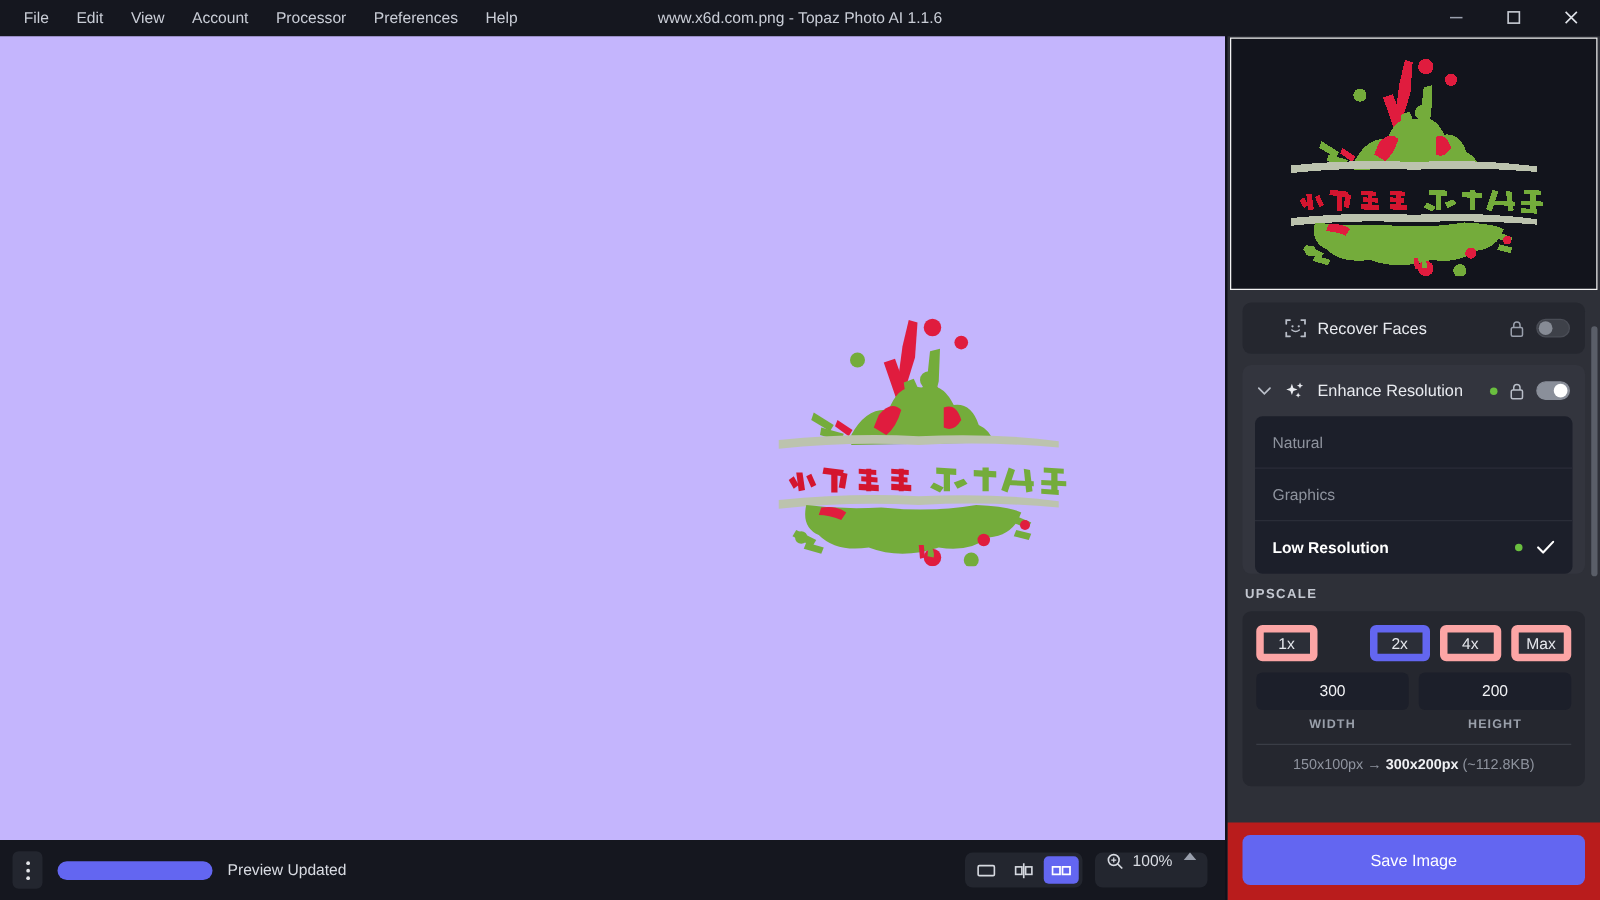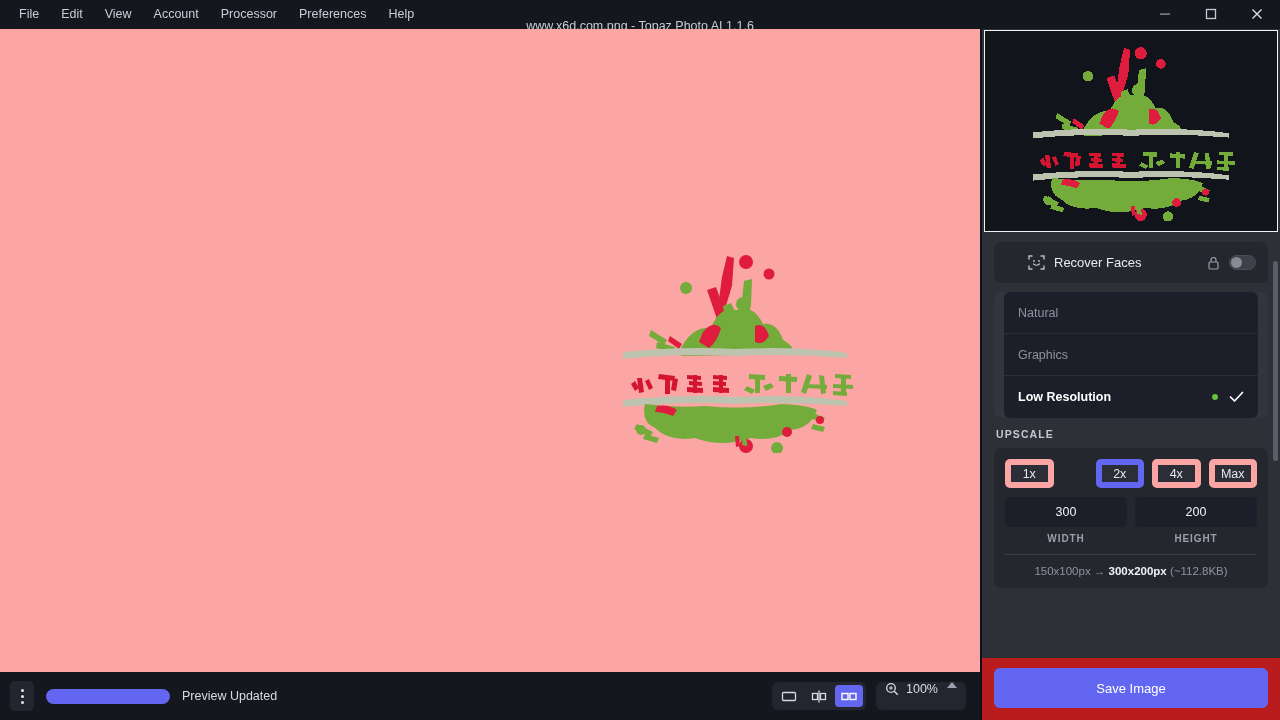--- a/index.html
+++ b/index.html
@@ -21,39 +21,39 @@
     border-bottom: 1px solid #15171f;
   }
   .menu { display: flex; align-items: center; height: 100%; padding-left: 8px; }
   .menu-item {
     font-size: 12.5px; color: #c9cdd6;
     padding: 0 11px; height: 100%;
     display: flex; align-items: center;
     cursor: default; white-space: nowrap;
   }
   .win-title {
-    position: absolute; left: 0; right: 0; top: 12px; height: 100%;
+    position: absolute; left: 0; right: 0; top: 0; height: 100%;
     display: flex; align-items: center; justify-content: center;
     font-size: 12.5px; color: #c9cdd6; pointer-events: none;
   }
   .win-controls { margin-left: auto; display: flex; height: 100%; }
   .win-btn {
     width: 46px; height: 100%;
     display: flex; align-items: center; justify-content: center;
     color: #c6cad3;
   }
 
   
   .body { flex: 1; display: flex; min-height: 0; }
 
   
   .canvas-wrap {
     width: 980px; flex: 0 0 980px;
     display: flex; flex-direction: column;
-    background: #fca5a5;
+    background: #c4b5fd;
     position: relative;
   }
   .canvas {
     flex: 1; position: relative;
     display: flex; align-items: center; justify-content: center;
     overflow: hidden;
   }
   .compare { display: flex; width: 100%; height: 100%; }
   .pane {
     flex: 1; position: relative;
@@ -434,20 +434,45 @@
                 <path d="M4 6 L4 4 Q4 1.5 6.5 1.5 Q9 1.5 9 4 L9 6" fill="none" stroke="#9aa0ad" stroke-width="1.2"></path>
               </svg>
               <div class="toggle">
                   <i></i>
                 </div>
             </div>
           </div>
         </div>
 
         <div class="card open">
+          <div class="card-head">
+            <div class="chev">
+              <svg width="11" height="8" viewBox="0 0 11 8">
+                <path d="M1 1.5 L5.5 6 L10 1.5" fill="none" stroke="#b9bec8" stroke-width="1.4" stroke-linecap="round"></path>
+              </svg>
+            </div>
+            <div class="card-icon">
+              <svg width="18" height="18" viewBox="0 0 18 18">
+                <path d="M6.5 3 L7.7 6.3 L11 7.5 L7.7 8.7 L6.5 12 L5.3 8.7 L2 7.5 L5.3 6.3 Z" fill="#e9ebf0"></path>
+                <path d="M13 2 L13.7 3.8 L15.5 4.5 L13.7 5.2 L13 7 L12.3 5.2 L10.5 4.5 L12.3 3.8 Z" fill="#e9ebf0"></path>
+                <path d="M11.5 10 L12.1 11.5 L13.6 12.1 L12.1 12.7 L11.5 14.2 L10.9 12.7 L9.4 12.1 L10.9 11.5 Z" fill="#e9ebf0"></path>
+              </svg>
+            </div>
+            <div class="card-title">Enhance Resolution</div>
+            <div class="head-right">
+              <span class="dot-green"></span>
+              <svg width="13" height="14" viewBox="0 0 13 14">
+                <rect x="2" y="6" width="9" height="7" rx="1.2" fill="none" stroke="#b9bec8" stroke-width="1.2"></rect>
+                <path d="M4 6 L4 4 Q4 1.5 6.5 1.5 Q9 1.5 9 4 L9 6" fill="none" stroke="#b9bec8" stroke-width="1.2"></path>
+              </svg>
+              <div class="toggle on">
+                  <i></i>
+                </div>
+            </div>
+          </div>
 
           <div class="opt-list">
             <div class="opt">
               <span>Natural</span>
             </div>
             <div class="opt">
               <span>Graphics</span>
             </div>
             <div class="opt selected">
               <span>Low Resolution</span>

